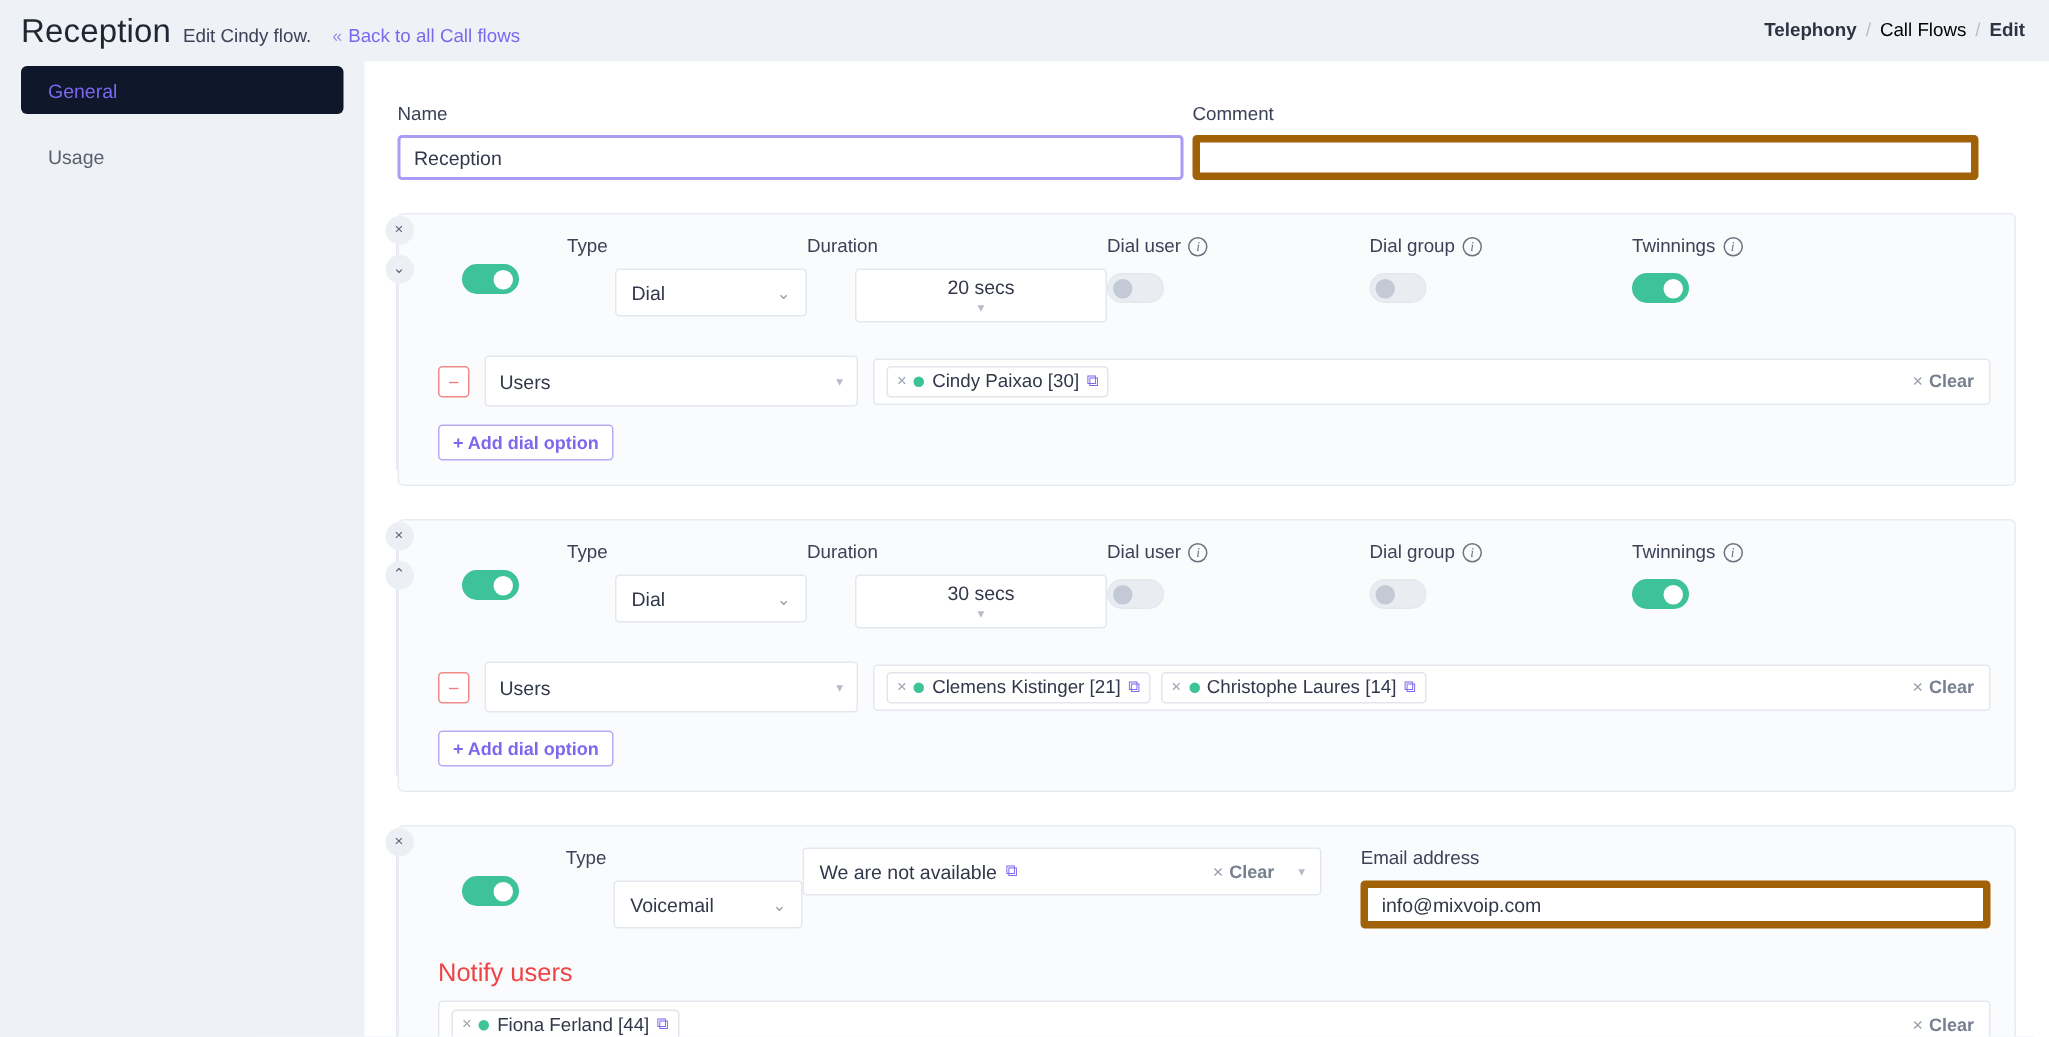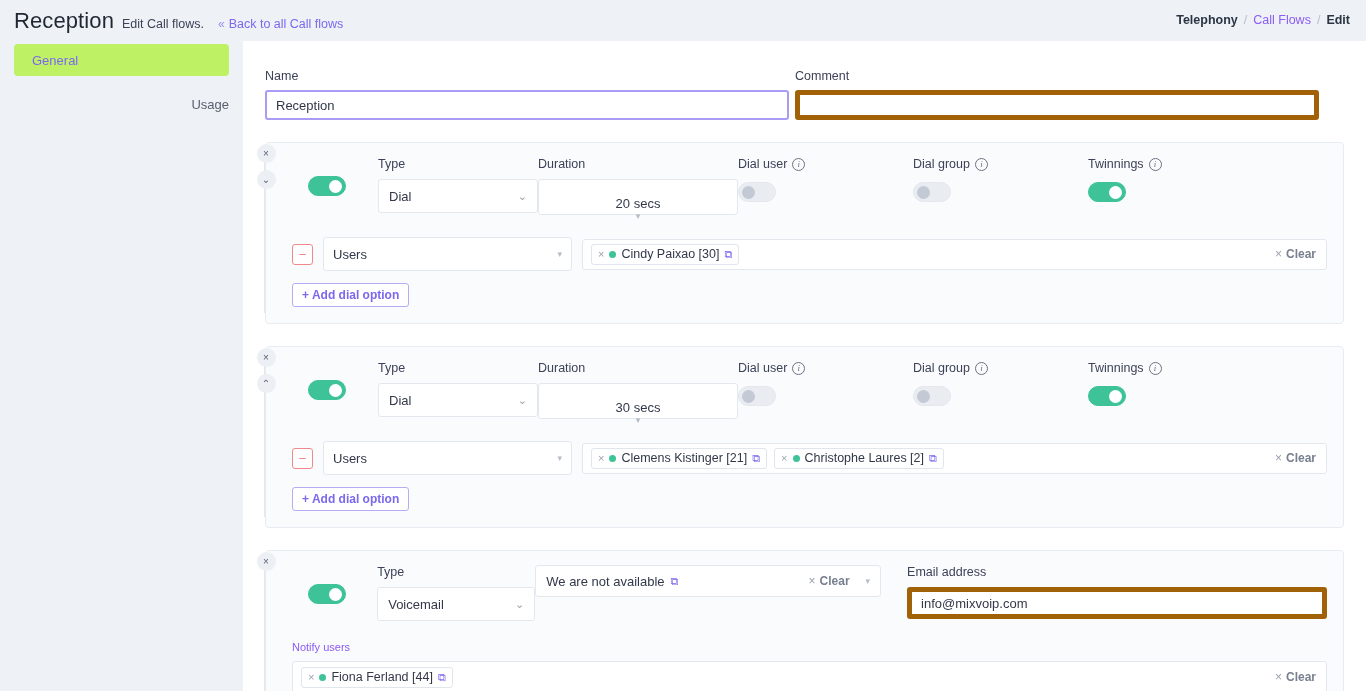--- a/index.html
+++ b/index.html
@@ -23,35 +23,35 @@
   .header-left { display: flex; align-items: baseline; padding-left: 14px; gap: 8px; }
   .app-title { font-size: 22px; font-weight: 400; color: #1f2733; letter-spacing: .1px; }
   .app-subtitle { font-size: 12.5px; color: #3c4257; }
   .back-link { font-size: 12.5px; color: #7b68ee; cursor: pointer; margin-left: 6px; display:flex; align-items:center; gap:4px;}
   .back-chev { color: #9b8df0; font-size: 12px; }
   .breadcrumb {
     position: absolute; right: 16px; top: 13px;
     font-size: 12.5px; display: flex; gap: 6px; align-items: flex-end;
   }
   .bc-item { color: #2c3444; font-weight: bold; }
-  .bc-link { color: #8b5cf6; font-weight: normal; }
+  .bc-link { color: #000000; font-weight: normal; }
   .bc-sep { color: #b9bfcc; }
 
   
   .sidebar {
     position: absolute; left: 0; top: 41px; width: 243px; height: 650px;
     background: #eef1f6; padding-top: 3px;
   }
   .side-item {
     height: 30px; margin: 0 14px; display: flex; align-items: center;
     padding-left: 18px; font-size: 13px; color: #585f6d; border-radius: 4px;
     cursor: pointer;
   }
-  .side-item.active { background: #bef264; color: #7b68ee; height: 32px; }
-  .side-item.spaced { margin-top: 13px; justify-content: flex-end; }
+  .side-item.active { background: #0f172a; color: #7b68ee; height: 32px; }
+  .side-item.spaced { margin-top: 13px; }
 
   
   .main {
     position: absolute; left: 243px; top: 41px; width: 1123px; height: 650px;
     background: #ffffff;
   }
   .content { padding: 28px 22px 0 22px; }
 
   .field-label { font-size: 12.5px; color: #3c4257; margin-bottom: 7px; }
   .row-top { display: flex; gap: 6px; }
@@ -105,22 +105,22 @@
 
   .col-label { font-size: 12.5px; color: #3c4257; margin-bottom: 8px; display:flex; align-items:center; gap:5px;}
   .info-ico {
     width: 13px; height: 13px; border-radius: 50%; border: 1px solid #6b7280;
     color: #6b7280; font-size: 9px; display: inline-flex; align-items: center;
     justify-content: center; font-style: italic; font-family: "Liberation Serif", serif;
     line-height: 1;
   }
   .select {
     height: 32px; border: 1px solid #e3e7ee; border-radius: 3px; background: #fff;
-    display: flex; align-items: center; padding: 16px 10px; font-size: 13px;
-    color: #32384a; cursor: pointer; justify-content: space-between;
+    display: flex; align-items: center; padding: 4px 10px; font-size: 13px;
+    color: #32384a; cursor: pointer; justify-content: space-between; margin-left: 32px;
   }
   .select.big { height: 36px; flex-direction: column; }
   .chev { color: #9aa1ae; font-size: 11px; }
   .chev-thin { color: #b5bcc8; font-size: 9px; }
 
   .switch-wrap { padding-top: 3px; }
 
   
   .dial-row { display: flex; align-items: center; gap: 10px; margin-top: 22px; }
   .minus-btn {
@@ -158,31 +158,31 @@
     padding: 4px 9px; cursor: pointer; background: #fff;
   }
 
   .ann-box {
     height: 32px; border: 1px solid #e3e7ee; border-radius: 3px; background: #fff;
     display: flex; align-items: center; padding: 0 10px; gap: 6px; font-size: 13px;
     color: #32384a;
   }
   .ann-clear { margin-left: auto; font-size: 12px; color: #78808f; font-weight: bold;
     display:flex; align-items:center; gap:4px; cursor:pointer;}
-  .notify-label { font-size: 11px; color: #8b5cf6; margin: 20px 0 8px 0; }
+  .notify-label { font-size: 17px; color: #ef4444; margin: 20px 0 8px 0; }
 </style>
 </head>
 <body>
 
 <div class="page">
 
   <div class="header">
     <div class="header-left">
       <span class="app-title">Reception</span>
-      <span class="app-subtitle">Edit Call flows.</span>
+      <span class="app-subtitle">Edit Cindy flow.</span>
       <span class="back-link">
         <span class="back-chev">«</span>
         <span>Back to all Call flows</span>
       </span>
     </div>
     <div class="breadcrumb">
       <span class="bc-item">Telephony</span>
       <span class="bc-sep">/</span>
       <span class="bc-link">Call Flows</span>
       <span class="bc-sep">/</span>
@@ -366,21 +366,21 @@
           <div class="tagbox">
             <span class="tag">
               <span class="tag-x">×</span>
               <span class="tag-dot"></span>
               <span>Clemens Kistinger [21]</span>
               <span class="tag-edit">⧉</span>
             </span>
             <span class="tag">
               <span class="tag-x">×</span>
               <span class="tag-dot"></span>
-              <span>Christophe Laures [2]</span>
+              <span>Christophe Laures [14]</span>
               <span class="tag-edit">⧉</span>
             </span>
             <span class="clear-btn">
               <span class="clear-x">×</span>
               <span>Clear</span>
             </span>
           </div>
         </div>
         <div class="add-btn">+ Add dial option</div>
       </div>

